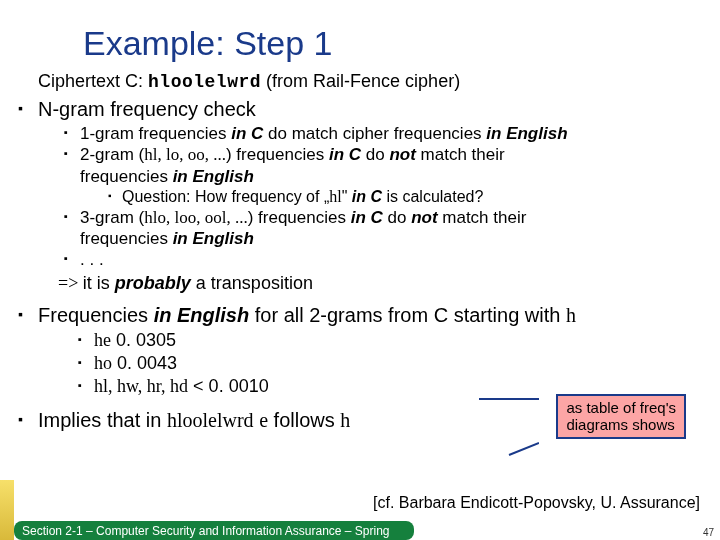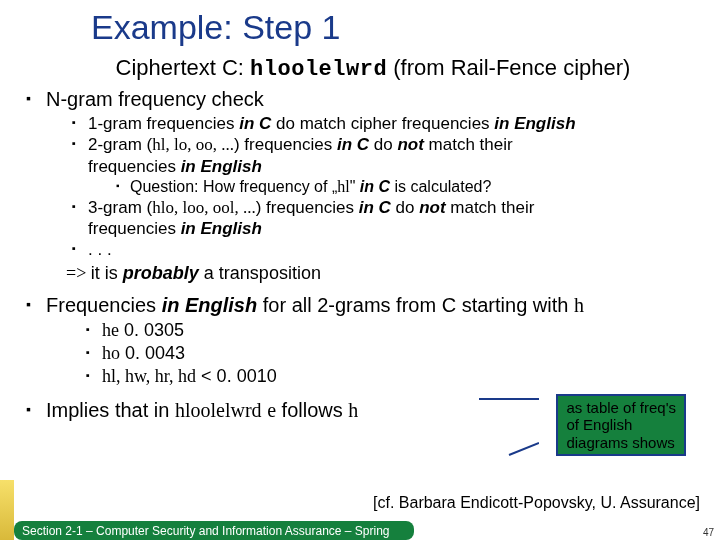--- a/index.html
+++ b/index.html
@@ -5,33 +5,32 @@
   * { box-sizing: border-box; margin: 0; padding: 0; }
   body {
     width: 720px;
     height: 540px;
     background: #fff;
     font-family: Verdana, Arial, sans-serif;
     color: #000;
     position: relative;
     overflow: hidden;
   }
-  .slide { padding: 8px 20px 0 16px; }
+  .slide { padding: 8px 20px 0 8px; margin-top: 16px; }
   .title {
     color: #1a3a8a;
     font-size: 34px;
     font-family: Verdana, Arial, sans-serif;
     margin-left: 75px;
     margin-bottom: 8px;
   }
   .line1 {
-    font-size: 22px;
+    font-size: 18px;
     margin-left: 30px;
     margin-bottom: 6px;
-    text-align: center;
   }
   .line1 .mono { font-family: "Courier New", monospace; font-weight: bold; letter-spacing: 0.5px; }
   .line1 .note { font-weight: normal; }
   .b1 {
     font-size: 20px;
     margin-left: 10px;
     margin-bottom: 2px;
     position: relative;
     padding-left: 20px;
   }
@@ -94,21 +93,21 @@
     position: absolute;
     left: 0; top: 3px;
     font-size: 11px;
     color: #000;
   }
   .callout-box {
     position: absolute;
     right: 34px;
     top: 394px;
     border: 2px solid #1a3a8a;
-    background: #15803d;
+    background: #fca5a5;
     font-size: 15px;
     padding: 3px 8px 3px 8px;
     line-height: 1.15;
     color: #000;
   }
   .callout-lines {
     position: absolute;
     right: 181px;
     top: 393px;
     width: 60px;
@@ -212,21 +211,20 @@
 
   <div class="gap-m"></div>
 
   <div class="b1">
     <span>Implies that in </span><span class="mono">hloolelwrd</span><span> </span><span class="mono">e</span><span> follows </span><span class="mono">h</span>
   </div>
 </div>
 
 <div class="callout-box">
   <div>as table of freq's</div>
-  <div>of English</div>
   <div>diagrams shows</div>
 </div>
 
 <svg class="callout-lines">
   <line x1="0" y1="6" x2="60" y2="6"></line>
   <line x1="30" y1="62" x2="60" y2="50"></line>
 </svg>
 
 <div class="citation">[cf. Barbara Endicott-Popovsky, U. Assurance]</div>
 

